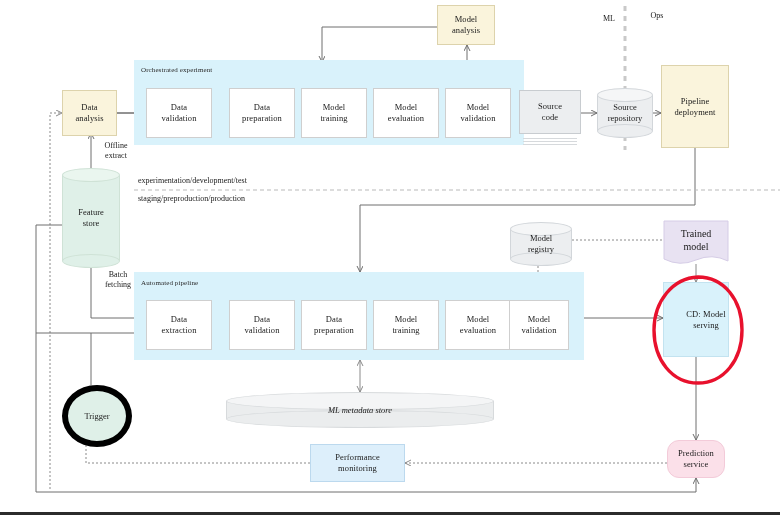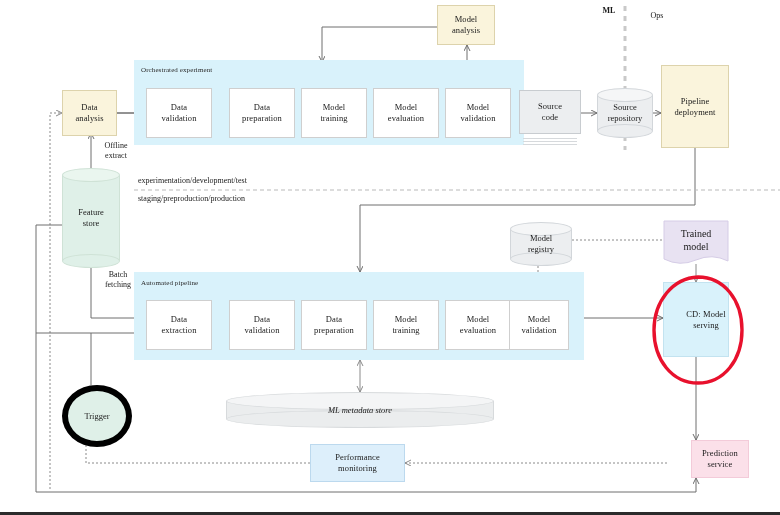--- a/index.html
+++ b/index.html
@@ -48,21 +48,21 @@
     position:absolute;
     font-size:7px;
     color:#2a2a2a;
     z-index:2;
     letter-spacing:.1px;
   }
 
   .yellowbox{background:#faf4dc;border:1px solid #ddd3ac;}
   .bluebox{background:#ddeffb;border:1px solid #bcd9ee;}
   .greybox{background:#eceef0;border:1px solid #c8ccd0;}
-  .pinkbox{background:#fbe0e9;border:1px solid #f3cbd9;border-radius:0;margin-left:24px;}
+  .pinkbox{background:#fbe0e9;border:1px solid #f3cbd9;border-radius:12px;}
   .servingbox{background:#d9f2fb;border:1px solid #c3e3f0;padding-left:20px;}
 
   
   .cyl{position:absolute;z-index:3;}
   .cyl .body{
     position:absolute;left:0;right:0;top:7px;bottom:7px;
     background:#dff0e8;border-left:1px solid #cfe2d6;border-right:1px solid #cfe2d6;
   }
   .cyl .top,.cyl .bot{
     position:absolute;left:0;right:0;height:14px;border-radius:50%;
@@ -316,21 +316,21 @@
   </div>
 
   <div class="node bluebox" style="left:310px;top:444px;width:95px;height:38px;">
     <span>Performance<br>monitoring</span>
   </div>
 
   <div class="node pinkbox" style="left:667px;top:440px;width:58px;height:38px;">
     <span>Prediction<br>service</span>
   </div>
 
-  <div class="lbl" style="left:598px;top:6px;width:22px;font-weight:bold;">ML</div>
+  <div class="lbl" style="left:598px;top:14px;width:22px;">ML</div>
   <div class="lbl" style="left:644px;top:11px;width:26px;">Ops</div>
 
   <div class="lbl left" style="left:138px;top:194px;width:240px;">staging/preproduction/production</div>
   <div class="lbl left" style="left:138px;top:176px;width:240px;">experimentation/development/test</div>
 
   <div class="lbl" style="left:88px;top:141px;width:56px;">Offline<br>extract</div>
   <div class="lbl" style="left:90px;top:270px;width:56px;">Batch<br>fetching</div>
 
 </div>
 

